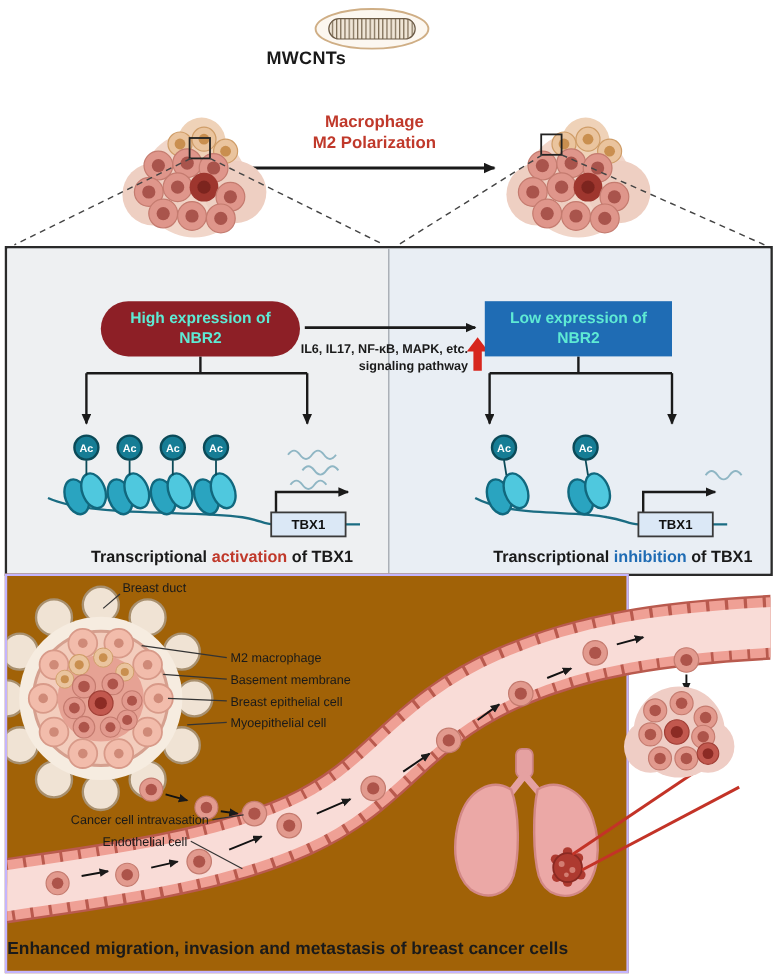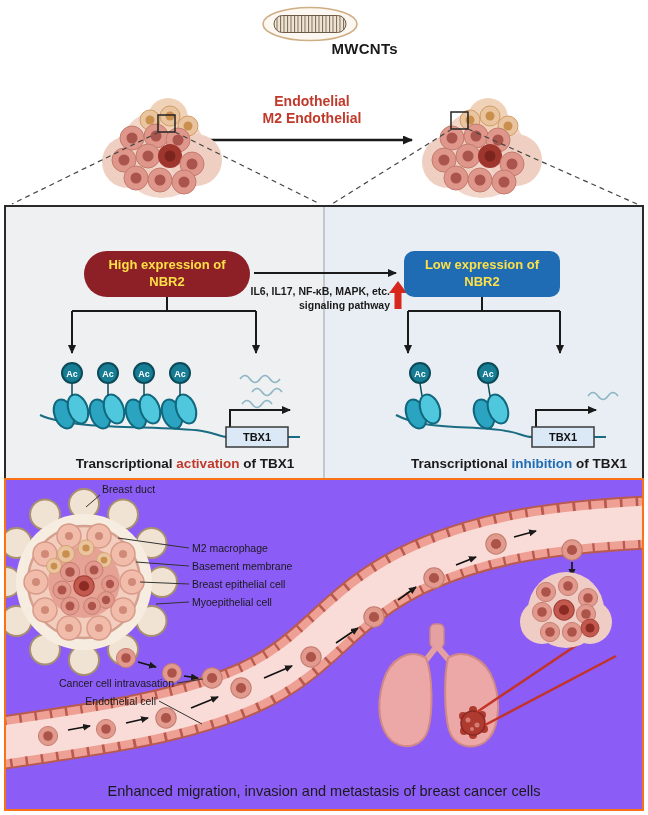--- a/index.html
+++ b/index.html
@@ -1,47 +1,47 @@
 <!DOCTYPE html>
 <html style="--accent-red: #c0392b; --accent-blue: #1f6cb4; --dark-red-box: #8d1f26; --blue-box: #1f6cb4; --panel-bg: #edf0f3; --teal: #2aa4c0; --teal-dark: #11687e; --vessel-wall: #efa095; --vessel-lumen: #f9dcd7;"><head>
 <meta charset="utf-8">
 <style>
   *{margin:0;padding:0;box-sizing:border-box}
   html,body{width:648px;height:815px;background:#fff;font-family:"Liberation Sans",sans-serif;color:#1a1a1a}
   .page{position:relative;width:648px;height:815px;background:#fff;overflow:hidden}
   svg{display:block}
   
   .top-section{position:absolute;left:0;top:0;width:648px;height:205px}
-  .mwcnt-label{position:absolute;left:222px;top:40px;width:176px;text-align:right;
+  .mwcnt-label{position:absolute;left:222px;top:40px;width:176px;text-align:left;
     font-size:15px;font-weight:bold;letter-spacing:.3px}
   .process-label{position:absolute;left:228px;top:93px;width:168px;text-align:center;
     font-size:14px;font-weight:bold;line-height:1.2;color:var(--accent-red,#c0392b)}
   .process-label span{display:block}
   
   .middle-panel{position:absolute;left:4px;top:205px;width:640px;height:275px;
     border:2px solid #2a2a2a;background:var(--panel-bg,#edf0f3)}
   .middle-panel svg{position:absolute;left:0;top:0}
   .expr-box{position:absolute;top:44px;height:46px;display:flex;flex-direction:column;
-    justify-content:center;text-align:center;color:#fde047;font-size:13px;font-weight:bold;line-height:1.3}
+    justify-content:center;text-align:center;color:#5eead4;font-size:13px;font-weight:bold;line-height:1.3}
   .red-box{left:78px;width:166px;border-radius:23px;background:var(--dark-red-box,#8d1f26)}
-  .blue-box{left:398px;width:156px;border-radius:10px;background:var(--blue-box,#1f6cb4)}
+  .blue-box{left:398px;width:156px;border-radius:0;background:var(--blue-box,#1f6cb4)}
   .pathway-label{position:absolute;left:238px;top:77px;width:146px;text-align:right;
     font-size:10.5px;font-weight:bold;line-height:1.35}
   .pathway-label span{display:block}
   .mid-caption{position:absolute;top:249px;width:358px;text-align:center;font-size:13.5px;font-weight:bold}
   .mid-caption.left{left:0}
   .mid-caption.right{left:334px}
   .hl-red{color:var(--accent-red,#c0392b)}
   .hl-blue{color:var(--accent-blue,#1f6cb4)}
   
-  .bottom-panel{position:absolute;left:4px;top:478px;width:640px;height:333px;
-    border:2px solid #f97316;background:#8b5cf6}
+  .bottom-panel{position:absolute;left:4px;top:478px;width:520px;height:333px;
+    border:2px solid #c4b5fd;background:#a16207}
   .bottom-panel svg{position:absolute;left:0;top:0}
-  .bottom-caption{position:absolute;left:0;right:0;bottom:10px;text-align:center;
-    font-size:14.5px;font-weight:normal}
+  .bottom-caption{position:absolute;left:0;right:0;bottom:10px;text-align:left;
+    font-size:14.5px;font-weight:bold}
   .svg-label{font-size:10.5px;fill:#1a1a1a}
 </style>
 </head>
 <body>
 
 <div class="page">
 
   <div class="top-section">
     <svg width="648" height="205" viewBox="0 0 648 205">
       <defs>
@@ -98,22 +98,22 @@
       <g stroke="#444" stroke-width="1.2" stroke-dasharray="5 4">
         <line x1="159" y1="132" x2="12" y2="204"></line>
         <line x1="175" y1="132" x2="320" y2="204"></line>
         <line x1="452" y1="129" x2="332" y2="204"></line>
         <line x1="468" y1="129" x2="637" y2="204"></line>
       </g>
     </svg>
 
     <div class="mwcnt-label">MWCNTs</div>
     <div class="process-label">
-      <span>Endothelial</span>
-      <span>M2 Endothelial</span>
+      <span>Macrophage</span>
+      <span>M2 Polarization</span>
     </div>
   </div>
 
   <div class="middle-panel">
     <svg width="636" height="271" viewBox="0 0 636 271">
       <defs>
         <marker id="mM" markerWidth="10" markerHeight="9" refX="8" refY="4" orient="auto" markerUnits="userSpaceOnUse">
           <path d="M0,0 L9,4 L0,8 Z" fill="#1a1a1a"></path>
         </marker>
         <g id="nuc">

